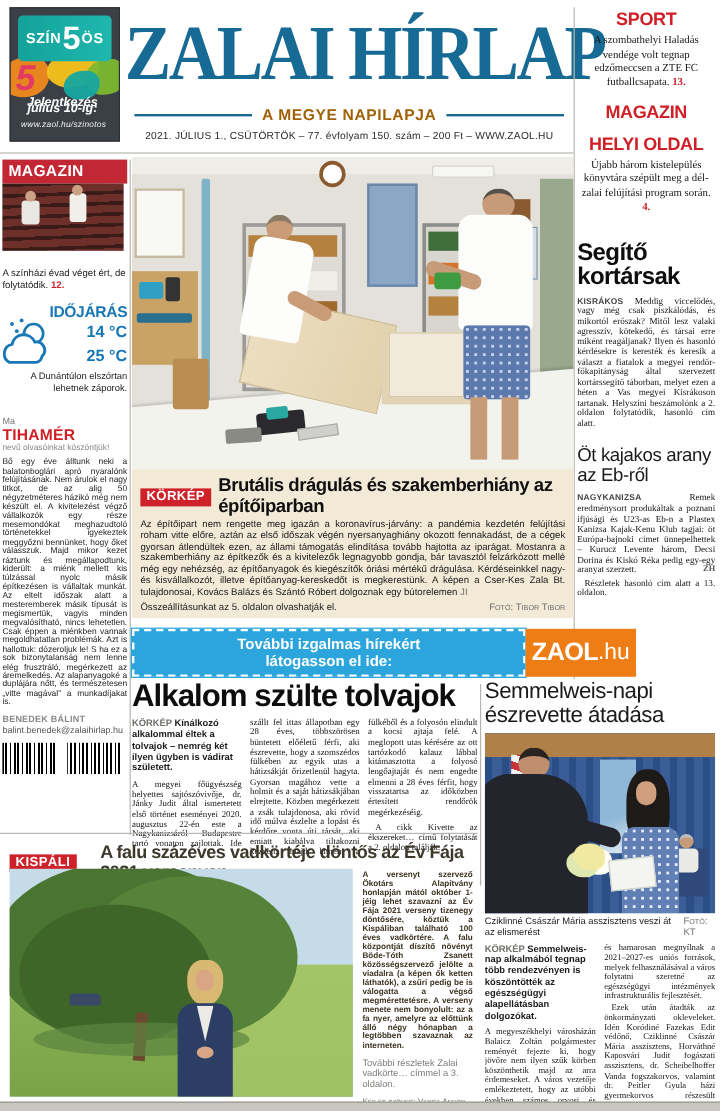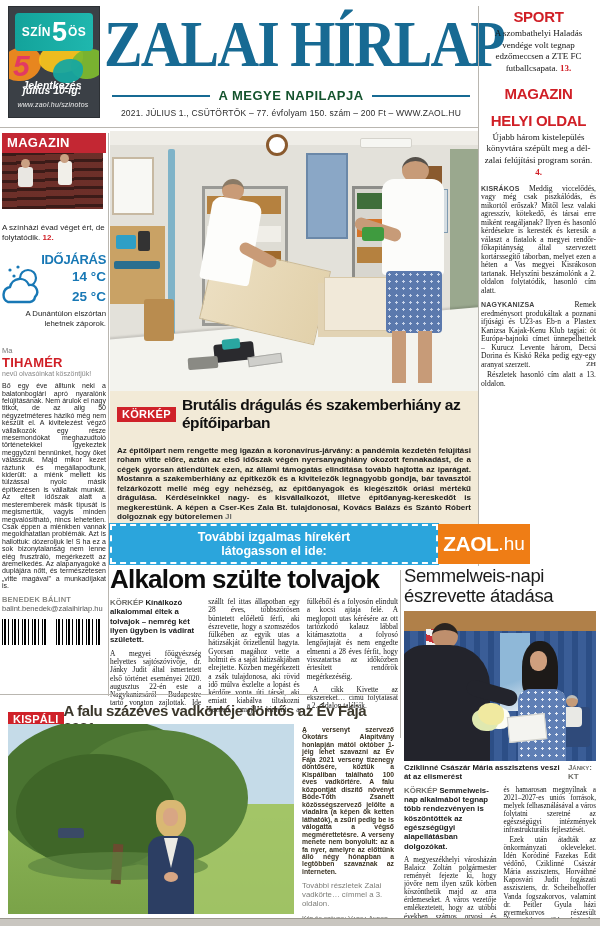--- a/index.html
+++ b/index.html
@@ -15,21 +15,21 @@
   .promo-banner .sz { font-size:12px; letter-spacing:.5px; }
   .promo-banner .b5 { font-size:27px; line-height:1; margin:0 1px; }
   .promo-blob { position:absolute; border-radius:60% 40% 55% 45%; opacity:.95; }
   .promo-5 { position:absolute; left:4px; top:44px; color:#e23a63; font-size:30px; font-weight:bold; font-style:italic; line-height:1; }
   .promo-line { position:absolute; left:0; right:4px; text-align:center; color:#fff; font-style:italic; font-weight:bold; font-size:10.5px; }
   .promo-url { position:absolute; left:0; right:2px; text-align:center; color:#efefef; font-style:italic; font-size:7px; letter-spacing:.2px; }
 
   .masthead-title { left:104px; top:12px; width:374px; text-align:center; color:#176a93;
                     font-family:"Liberation Serif", serif; font-weight:bold; font-size:58px; line-height:1;
                     letter-spacing:-2px; transform:scaleY(1.12); transform-origin:top center; white-space:nowrap; }
-  .tagline-row { left:112px; top:88px; width:358px; display:flex; align-items:center; gap:8px; color:#14532d; }
+  .tagline-row { left:112px; top:88px; width:358px; display:flex; align-items:center; gap:8px; color:#a16207; }
   .tagline-row .rule { flex:1; height:2px; background:#176a93; }
   .tagline-row .txt { font-size:13px; font-weight:bold; letter-spacing:.5px; }
   .dateline { left:104px; top:108px; width:374px; text-align:center; font-size:8.5px; color:#2c2c2c; letter-spacing:.2px; }
 
   .hr { background:#b9b6b0; }
   .vr { background:#b9b6b0; }
 
   
   .rightcol { left:481px; top:6px; width:115px; }
   .red-head { color:#d01f26; font-weight:bold; font-size:15px; text-align:center; letter-spacing:-.3px; margin-top:2px; }
@@ -62,21 +62,21 @@
   .barcodes { display:flex; gap:10px; margin-top:6px; }
   .barcode { width:44px; height:26px;
              background:repeating-linear-gradient(90deg,#000 0 1px,#fff 1px 2px,#000 2px 4px,#fff 4px 6px,#000 6px 7px,#fff 7px 10px); }
 
   
   .lead-photo { left:110px; top:131px; width:368px; height:260px; background:#e3e1da; overflow:hidden; }
   .lead-caption { left:110px; top:391px; width:368px; background:#f2ead7; padding:5px 7px 5px; }
   .cap-head { display:flex; align-items:center; gap:6px; }
   .red-tag { background:#cf2129; color:#fff; font-weight:bold; font-size:11px; padding:1px 5px 2px; letter-spacing:.3px; }
   .cap-title { font-weight:bold; font-size:15.5px; letter-spacing:-.4px; color:#101010; }
-  .cap-body { margin-top:14px; font-size:8px; font-weight:bold; line-height:1.18; text-align:justify; color:#1a1a1a; }
+  .cap-body { margin-top:0; font-size:8px; font-weight:normal; line-height:1.18; text-align:justify; color:#1a1a1a; }
   .cap-foot { margin-top:3px; display:flex; justify-content:space-between; font-size:8px; color:#222; }
   .credit { font-variant:small-caps; color:#6d6d68; font-size:8px; }
 
   
   .banner { left:110px; top:524px; width:420px; height:40px; display:flex; }
   .banner-blue { flex:1; background:#2ba5dc; border:2px dashed #fff; outline:1px solid #2ba5dc;
                  display:flex; flex-direction:column; align-items:center; justify-content:center; color:#fff; font-weight:bold; font-size:12.5px; line-height:1.15; }
   .banner-orange { width:92px; background:#ef7d15; display:flex; align-items:center; justify-content:center; color:#fff; }
   .banner-orange .z { font-size:21px; font-weight:bold; letter-spacing:-.5px; }
   .banner-orange .hu { font-size:19px; font-weight:normal; }
@@ -88,26 +88,26 @@
   .lead-par { font-family:"Liberation Sans", sans-serif; font-size:7.8px; font-weight:bold; line-height:1.2; color:#1a1a1a; text-align:left; }
   .tag-grey { color:#6e6e6a; }
   .tol-cols p.bodytext { margin-top:5px; }
   .bodytext { font-family:"Liberation Serif", serif; font-size:7.4px; line-height:1.12; text-align:justify; color:#151515; }
   .morepar { text-indent:6px; margin-top:2px; }
 
   
   .semmel { left:404px; top:566px; width:192px; height:360px; overflow:hidden; }
   .semmel h1 { font-size:18.5px; font-weight:normal; letter-spacing:-.4px; line-height:1.1; color:#1a1a1a; }
   .sem-photo { position:relative; width:192px; height:150px; margin-top:4px; background:#31548c; overflow:hidden; }
-  .sem-cap { margin-top:2px; font-size:7.8px; font-weight:bold; color:#1a1a1a; display:flex; justify-content:flex-end; }
+  .sem-cap { margin-top:2px; font-size:7.8px; font-weight:normal; color:#1a1a1a; display:flex; justify-content:flex-end; }
   .sem-cols { margin-top:5px; column-count:2; column-gap:7px; height:148px; overflow:hidden; }
 
   
   .kispali { left:0; top:698px; width:398px; height:222px; overflow:hidden; }
-  .kis-head { display:flex; align-items:center; gap:0; padding:4px 0 0 8px; }
+  .kis-head { display:flex; align-items:center; gap:20px; padding:4px 0 0 8px; }
   .kis-title { font-weight:bold; font-size:15px; letter-spacing:-.4px; color:#3c382c; }
   .kis-photo { position:absolute; left:8px; top:26px; width:286px; height:190px; background:#c5dbe8; overflow:hidden; }
   .kis-col { position:absolute; left:302px; top:28px; width:92px; }
   .kis-body { font-size:6.8px; font-weight:bold; line-height:1.1; text-align:justify; color:#3a3222; }
   .kis-more { margin-top:7px; font-size:7.8px; color:#7d7d78; line-height:1.15; }
   .kis-credit { margin-top:6px; font-variant:small-caps; font-size:6.8px; color:#6d6d68; }
 
   .bottom-strip { left:0; top:918px; width:600px; height:8px; background:#c9c6c0; border-top:1px solid #9a978f; }
 
   .shape { position:absolute; }
@@ -143,25 +143,27 @@
 <div class="abs vr" style="left:478px;top:6px;width:1px;height:560px;"></div>
 <div class="abs rightcol">
   <div class="red-head">SPORT</div>
   <div class="promo-txt"><span>A szombathelyi Haladás vendége volt tegnap edzőmeccsen a ZTE FC futballcsapata.</span> <span class="pagenum">13.</span></div>
 
   <div class="red-head" style="margin-top:10px;">MAGAZIN</div>
 
   <div class="red-head" style="margin-top:10px;">HELYI OLDAL</div>
   <div class="promo-txt"><span>Újabb három kistelepülés könyvtára szépült meg a dél-zalai felújítási program során.</span> <span class="pagenum">4.</span></div>
 
+  <div class="headline-dark" style="margin-top:22px;">Segítő kortársak</div>
   <div class="serif-body" style="margin-top:6px;">
     <span class="loc">KISRÁKOS</span>
     <span>Meddig viccelődés, vagy még csak piszkálódás, és mikortól erőszak? Mitől lesz valaki agresszív, kötekedő, és társai erre miként reagáljanak? Ilyen és hasonló kérdésekre is keresték és keresik a választ a fiatalok a megyei rendőr-főkapitányság által szervezett kortárssegítő táborban, melyet ezen a héten a Vas megyei Kisrákoson tartanak. Helyszíni beszámolónk a 2. oldalon folytatódik, hasonló cím alatt.</span>
   </div>
 
+  <div class="headline-light" style="margin-top:14px;">Öt kajakos arany az Eb-ről</div>
   <div class="serif-body" style="margin-top:6px;">
     <span class="loc">NAGYKANIZSA</span>
     <span>Remek eredménysort produkáltak a poznani ifjúsági és U23-as Eb-n a Plastex Kanizsa Kajak-Kenu Klub tagjai: öt Európa-bajnoki címet ünnepelhettek – Kurucz Levente három, Decsi Dorina és Kiskó Réka pedig egy-egy aranyat szerzett.</span>
     <span class="sig">ZH</span>
   </div>
   <div class="serif-body morepar">Részletek hasonló cím alatt a 13. oldalon.</div>
 </div>
 
 <div class="abs vr" style="left:108px;top:133px;width:1px;height:563px;"></div>
 <div class="abs sidebar">
@@ -296,21 +298,21 @@
     <div class="shape" style="left:-6px;top:34px;width:92px;height:118px;background:#23242c;border-radius:26px 40px 0 0;"></div>
     <div class="shape" style="left:62px;top:74px;width:52px;height:16px;background:#23242c;border-radius:8px;transform:rotate(16deg);"></div>
     <div class="shape" style="left:74px;top:92px;width:26px;height:22px;border-radius:50% 50% 40% 60%;background:#f0e9a0;box-shadow:-6px 6px 0 #dfe8b0, 6px 4px 0 #fdfdf5;"></div>
     <div class="shape" style="left:118px;top:30px;width:36px;height:58px;border-radius:45% 45% 30% 30%;background:#1d1a18;"></div>
     <div class="shape" style="left:126px;top:40px;width:17px;height:20px;border-radius:45%;background:#cf9f7e;"></div>
     <div class="shape" style="left:114px;top:78px;width:48px;height:72px;background:#5f7fb5;border-radius:12px 12px 0 0;background-image:radial-gradient(#e7edf6 1.2px, transparent 1.2px);background-size:7px 7px;"></div>
     <div class="shape" style="left:104px;top:104px;width:38px;height:26px;background:#f4f4f0;border:1px solid #d0d0ca;transform:rotate(-6deg);"></div>
   </div>
   <div class="sem-cap">
     <span>Cziklinné Császár Mária asszisztens veszi át az elismerést</span>
-    <span class="credit">Jánky: KT</span>
+    <span class="credit">Fotó: KT</span>
   </div>
   <div class="sem-cols">
     <p class="lead-par"><span class="tag-grey">KÖRKÉP</span> <span>Semmelweis-nap alkalmából tegnap több rendezvényen is köszöntötték az egészségügyi alapellátásban dolgozókat.</span></p>
     <p class="bodytext" style="margin-top:5px;font-size:7.2px;">A megyeszékhelyi városházán Balaicz Zoltán polgármester reményét fejezte ki, hogy jövőre nem ilyen szűk körben köszönthetik majd az arra érdemeseket. A város vezetője emlékeztetett, hogy az utóbbi években számos orvosi és fogorvosi rendelőt újítottak fel, és hamarosan megnyílnak a 2021–2027-es uniós források, melyek felhasználásával a város folytatni szeretné az egészségügyi intézmények infrastrukturális fejlesztését.</p>
     <p class="bodytext morepar" style="font-size:7.2px;">Ezek után átadták az önkormányzati okleveleket. Idén Koródiné Fazekas Edit védőnő, Cziklinné Császár Mária asszisztens, Horváthné Kaposvári Judit fogászati asszisztens, dr. Scheibelhoffer Vanda fogszakorvos, valamint dr. Peitler Gyula házi gyermekorvos részesült elismerésben több évtizedes lelkiismeretes és kiemelkedő színvonalú szakmai munkájáért. A nagykanizsai ünnepségről Felnőttek… cím alatt írunk a 2. oldalon.</p>
   </div>
 </div>
 
 <div class="abs hr" style="left:0;top:694px;width:398px;height:1px;"></div>
 <div class="abs kispali">

